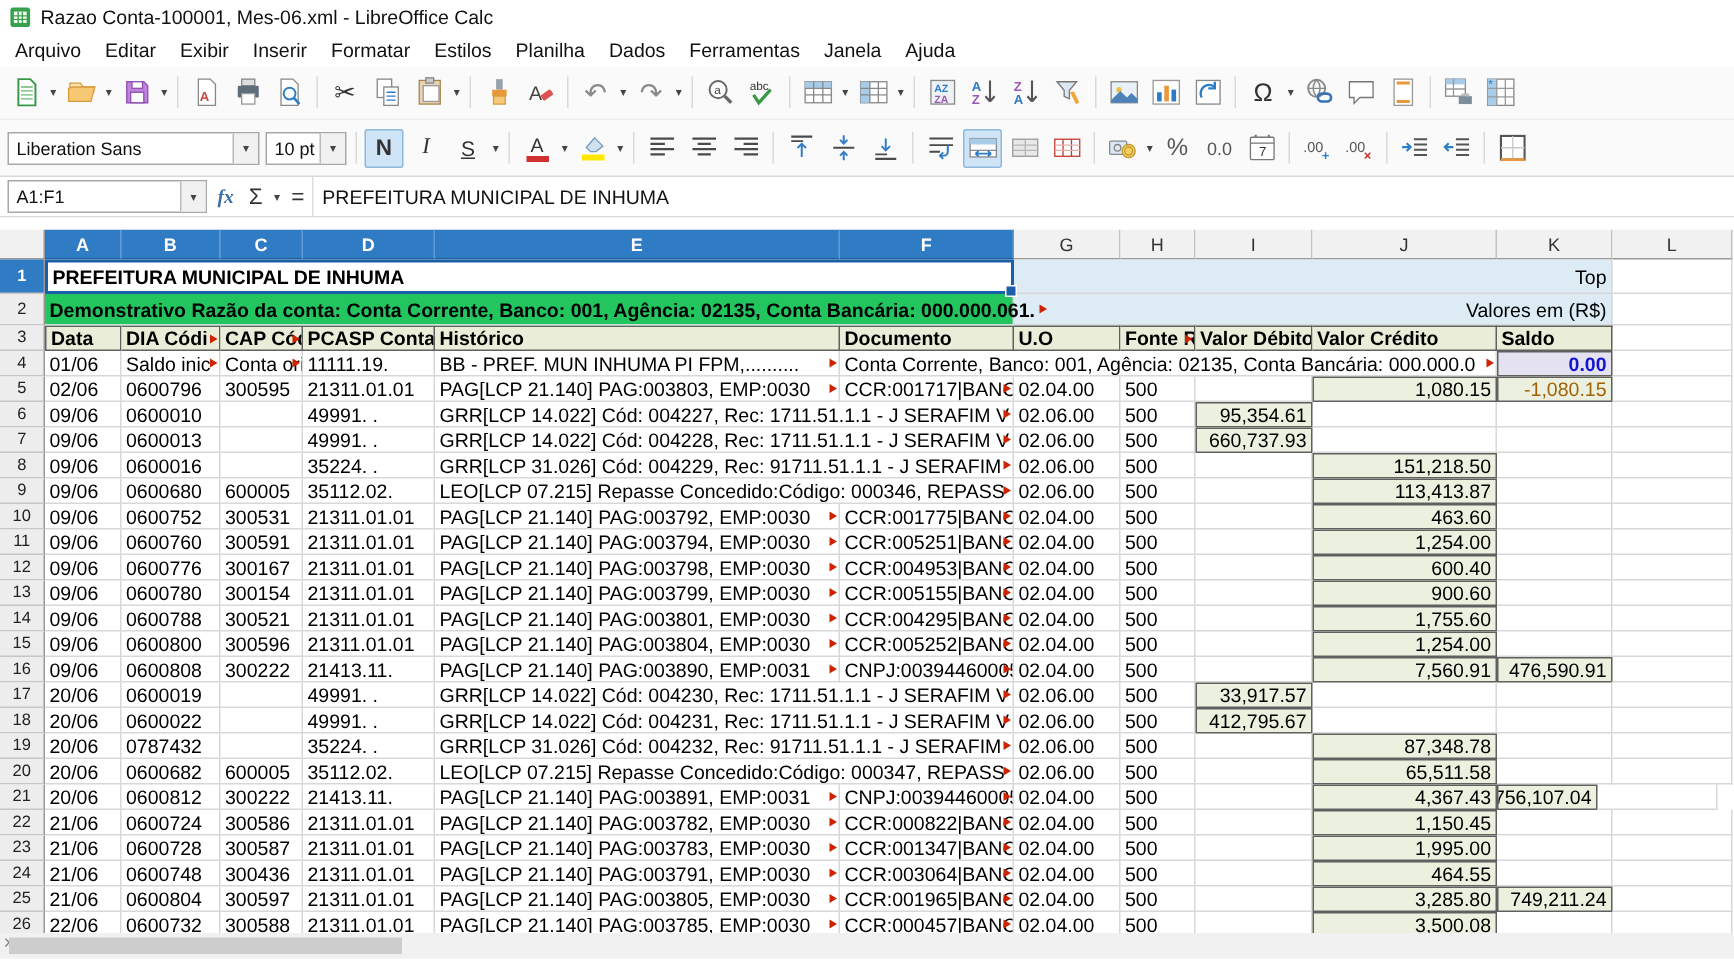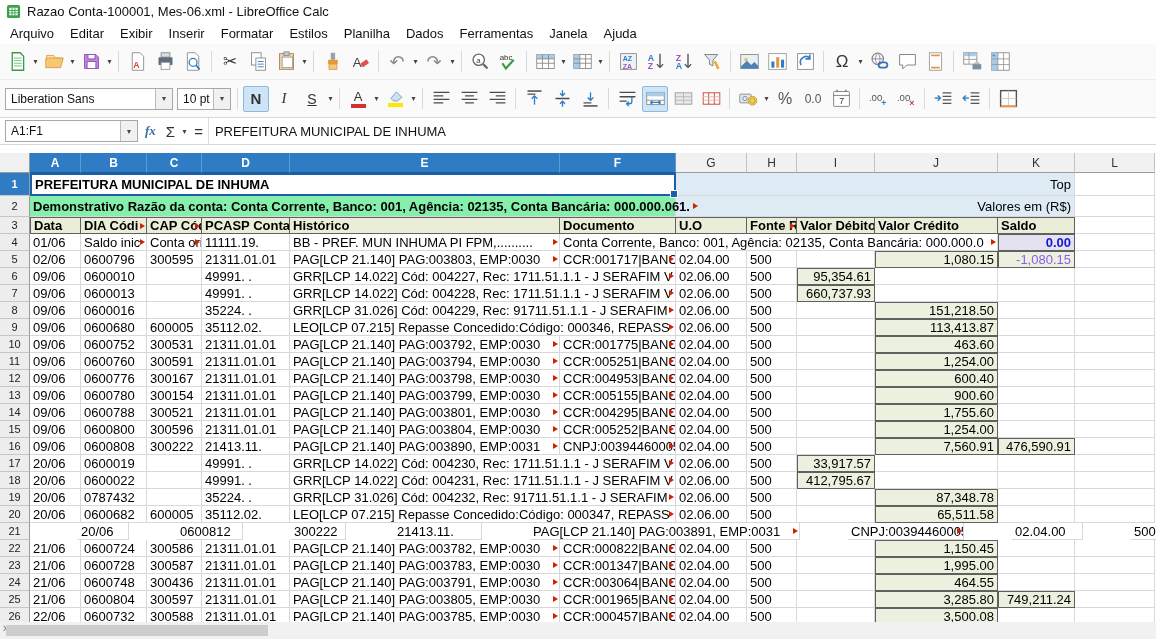--- a/index.html
+++ b/index.html
@@ -42,23 +42,23 @@
   .cell{flex:none;position:relative;border-right:1px solid #d8d8d8;border-bottom:1px solid #d8d8d8;font-size:13px;color:#000;display:flex;align-items:center;padding:0 3px;white-space:nowrap;overflow:hidden}
   .cell .ct{white-space:pre}
   .cell.r{justify-content:flex-end}
   .cell.b{font-weight:bold}
   .cell.bgblue{background:#dcebf4}
   .cell.bggreen{background:#ebf1de}
   .cell.bglav{background:#e4e2f0}
   .cell.hdr{background:#eaeed8;font-weight:bold;border-top:1px solid #606060;border-right:1px solid #606060;border-bottom:1px solid #606060}
   .cell.hdr.first{border-left:1px solid #606060}
   .cell.box{border:1px solid #606060}
-  .cell.fgred{color:#8b5cf6}
+  .cell.fgred{color:#a16207}
   .cell.fgblue{color:#1414d2}
-  .cell.ovf{overflow:visible;z-index:2;background:#86efac}
+  .cell.ovf{overflow:visible;z-index:2;background:#22c55e}
   .cell.selcell{border:2px solid #1b5fa8;overflow:visible;z-index:3;background:#fff}
   .cell.selcell::after{content:"";position:absolute;right:-4px;bottom:-4px;width:6px;height:6px;background:#1b5fa8;border:1px solid #fff}
   .sq{text-decoration:underline;text-decoration-style:wavy;text-decoration-color:#e06a6a;text-decoration-thickness:1px;text-underline-offset:3px}
   .tre{position:absolute;right:1px;top:50%;transform:translateY(-50%);width:0;height:0;border-left:5px solid #cf2200;border-top:3.5px solid transparent;border-bottom:3.5px solid transparent}
   .tri{display:inline-block;flex:none;width:0;height:0;border-left:5px solid #cf2200;border-top:3.5px solid transparent;border-bottom:3.5px solid transparent;margin-left:3px}
   
   .hscroll{height:17px;background:#f1f1f1;position:relative}
   .hthumb{position:absolute;left:6px;top:3px;width:262px;height:11px;background:#cdcdcd}
   .xmark{position:absolute;left:2px;top:1px;font-size:10px;color:#888}
 </style>
@@ -1324,21 +1324,21 @@
           <div class="cell r bggreen box" style="width: 123px;">
             <span class="ct">65,511.58</span>
           </div>
           <div class="cell" style="width: 77px;">
             <span class="ct"></span>
           </div>
           <div class="cell" style="width: 80px;">
             <span class="ct"></span>
           </div>
         </div>
-        <div class="row" style="height: 17px; gap: 48px;">
+        <div class="row" style="height: 17px;">
           <div class="rh">21</div>
           <div class="cell" style="width: 51px;">
             <span class="ct">20/06</span>
           </div>
           <div class="cell" style="width: 66px;">
             <span class="ct">0600812</span>
           </div>
           <div class="cell" style="width: 55px;">
             <span class="ct">300222</span>
           </div>

